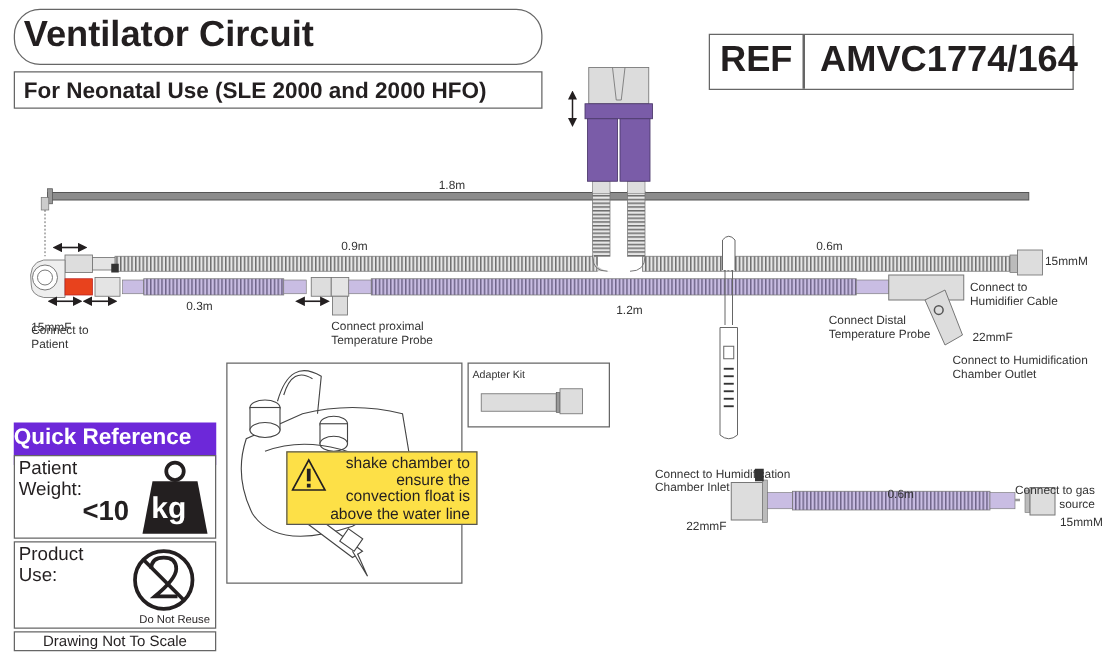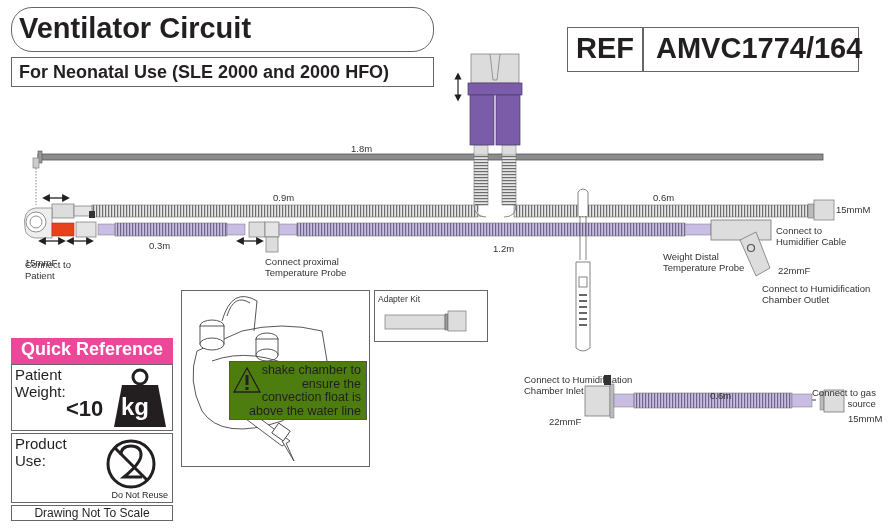--- a/index.html
+++ b/index.html
@@ -9,27 +9,27 @@
   .title{left:11px;top:7px;width:423px;height:45px;border-radius:21px;}
   .title span{position:absolute;left:7px;top:4px;font-size:29px;font-weight:bold;}
   .subtitle{left:11px;top:57px;width:423px;height:30px;}
   .subtitle span{position:absolute;left:7px;top:4px;font-size:18px;font-weight:bold;}
   .ref{left:567px;top:7px;width:292px;height:45px;margin-top:20px;}
   .ref .lab{position:absolute;left:8px;top:4px;font-size:29px;font-weight:bold;}
   .ref .div{position:absolute;left:74px;top:0;width:1.5px;height:100%;background:#666;}
   .ref .val{position:absolute;left:88px;top:4px;font-size:29px;font-weight:bold;}
   .lbl{position:absolute;font-size:9.5px;color:#333;line-height:11px;white-space:nowrap;}
   .lblr{text-align:right;}
-  .qr-head{left:11px;top:338px;width:162px;height:34px;background:#ec4899;color:#fff;font-size:18px;font-weight:bold;text-align:center;line-height:23px;}
+  .qr-head{left:11px;top:338px;width:162px;height:34px;background:#6d28d9;color:#fff;font-size:18px;font-weight:bold;text-align:left;line-height:23px;}
   .qr-box1{left:11px;top:364px;width:162px;height:67px;}
   .qr-box2{left:11px;top:433px;width:162px;height:70px;}
   .qr-box3{left:11px;top:505px;width:162px;height:16px;font-size:12px;text-align:center;line-height:14px;}
   .qr-text{position:absolute;font-size:15px;line-height:17px;}
   .chamber-box{left:181px;top:290px;width:189px;height:177px;}
-  .warn{position:absolute;left:229px;top:361px;width:138px;height:59px;background:#4d7c0f;border:1px solid #555;box-sizing:border-box;}
+  .warn{position:absolute;left:229px;top:361px;width:153px;height:59px;background:#fde047;border:1px solid #555;box-sizing:border-box;}
   .warn-text{position:absolute;right:5px;top:2px;font-size:12.5px;line-height:13.5px;text-align:right;color:#231f20;}
   .adapter-box{left:374px;top:290px;width:114px;height:52px;}
 </style>
 </head>
 <body>
 
 <div class="box title">
     <span>Ventilator Circuit</span>
   </div>
 <div class="box subtitle">
@@ -169,21 +169,21 @@
 <div class="lbl" style="left:265px;top:256px">
     <div>Connect proximal</div>
     <div>Temperature Probe</div>
   </div>
 <span class="lbl" style="left:836px;top:204px">15mmM</span>
 <div class="lbl" style="left:776px;top:225px">
     <div>Connect to</div>
     <div>Humidifier Cable</div>
   </div>
 <div class="lbl" style="left:663px;top:251px">
-    <div>Weight Distal</div>
+    <div>Connect Distal</div>
     <div>Temperature Probe</div>
   </div>
 <span class="lbl" style="left:778px;top:265px">22mmF</span>
 <div class="lbl" style="left:762px;top:283px">
     <div>Connect to Humidification</div>
     <div>Chamber Outlet</div>
   </div>
 <div class="lbl" style="left:524px;top:374px">
     <div>Connect to Humidification</div>
     <div>Chamber Inlet</div>

